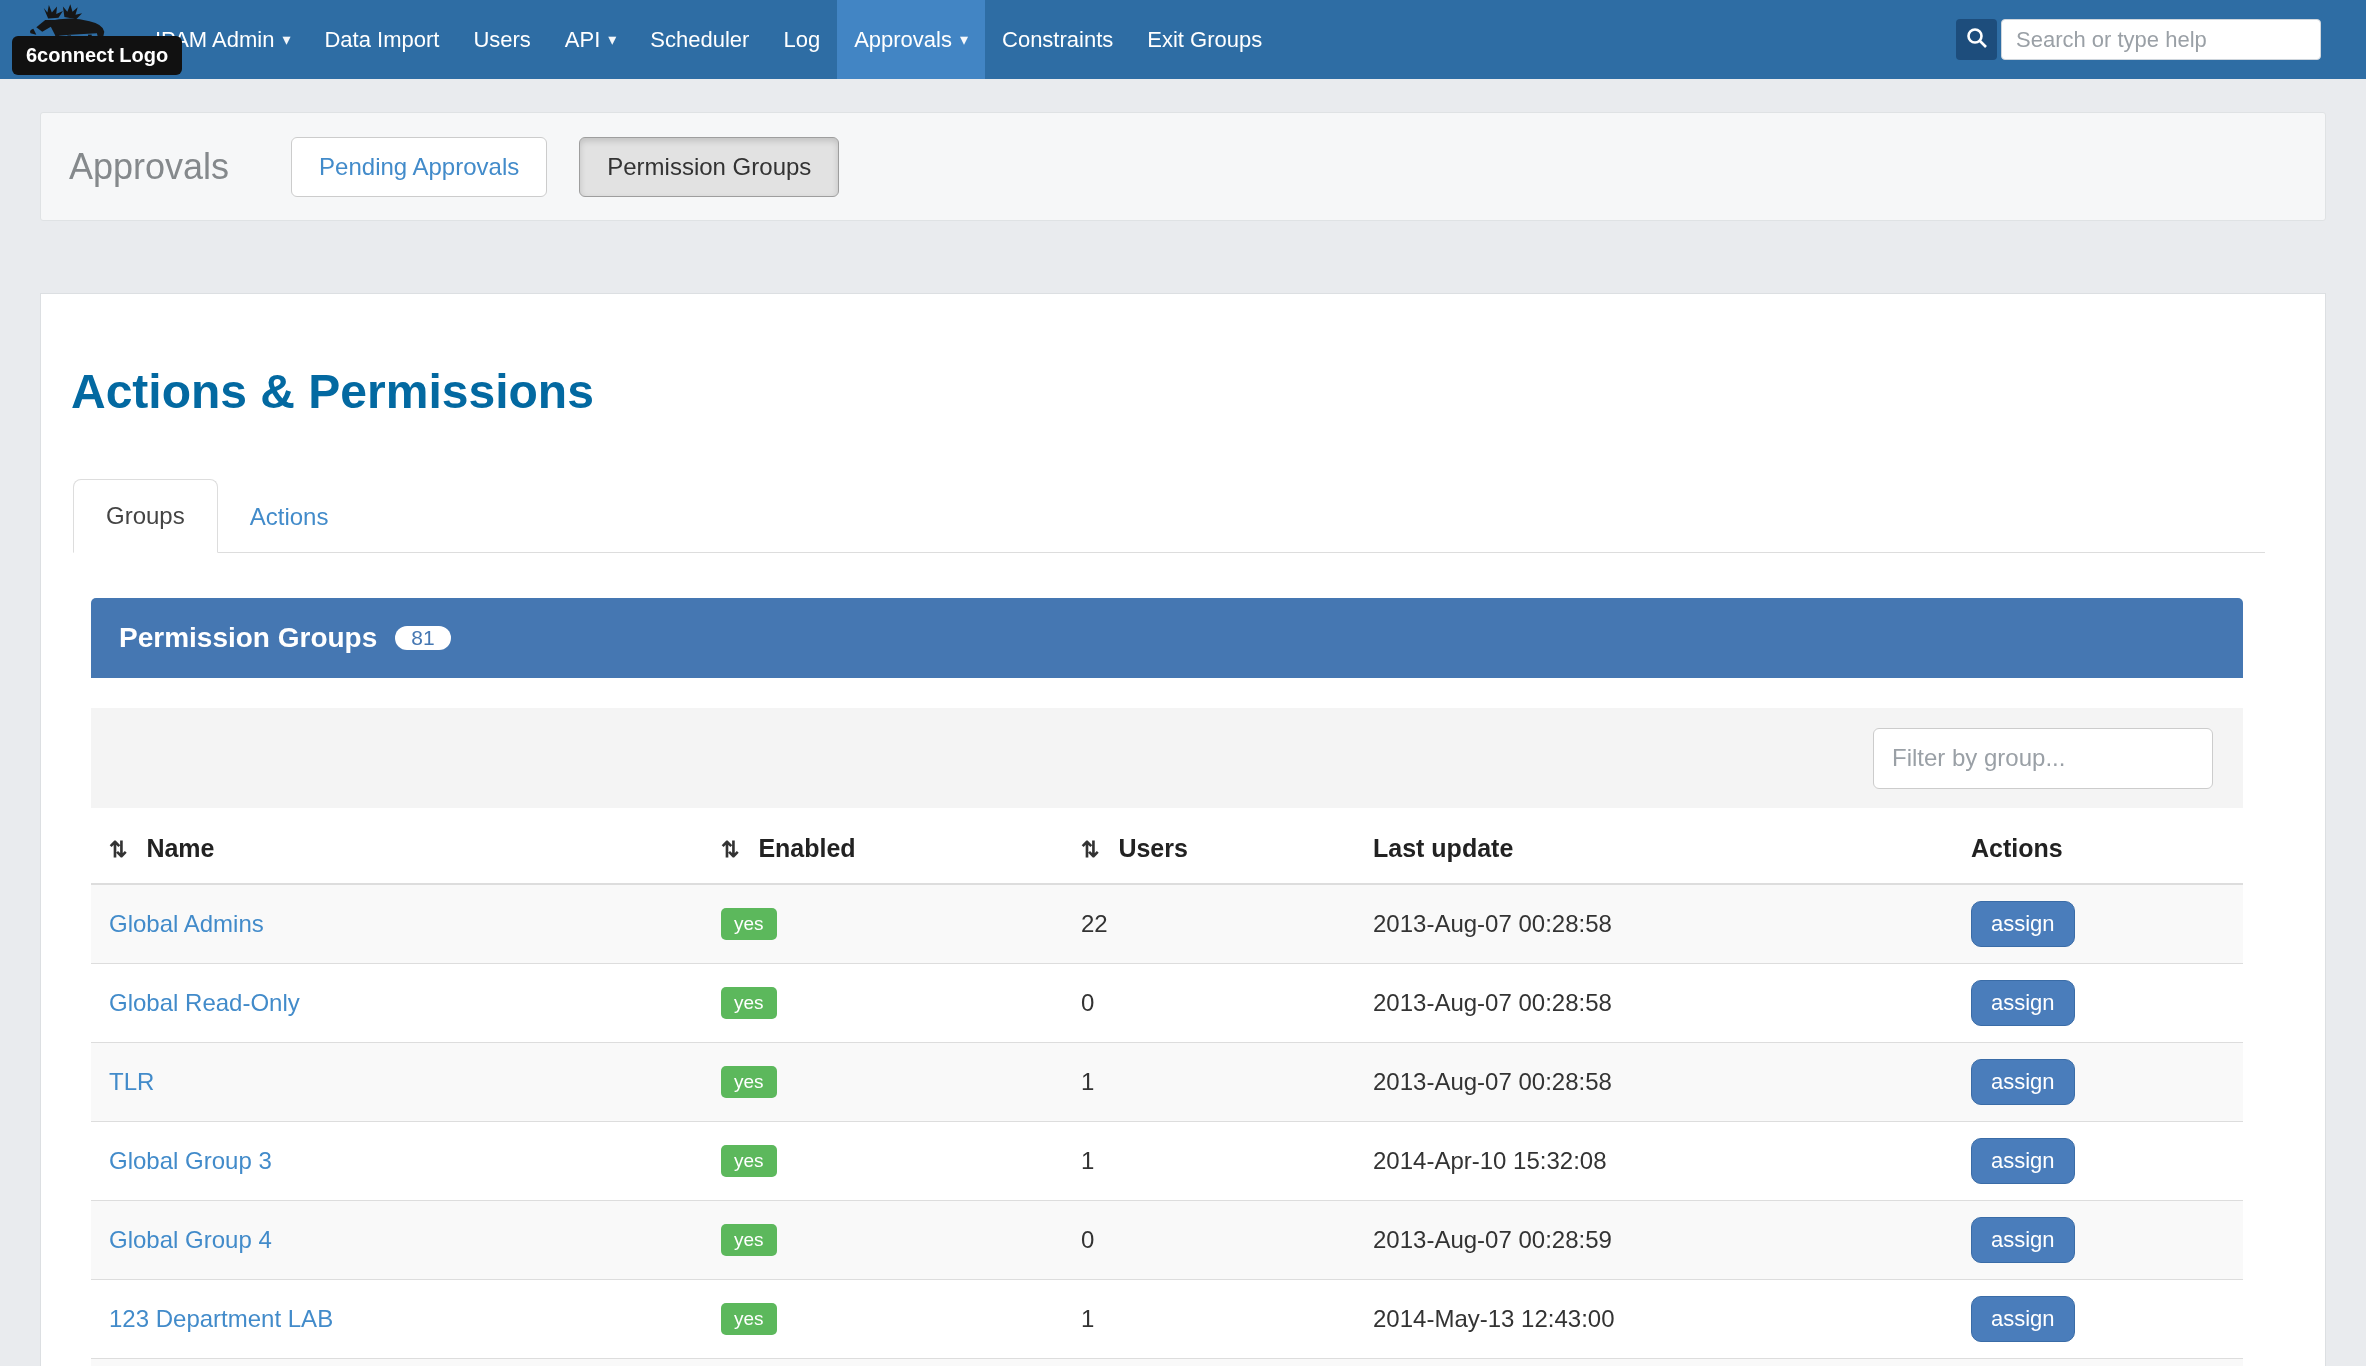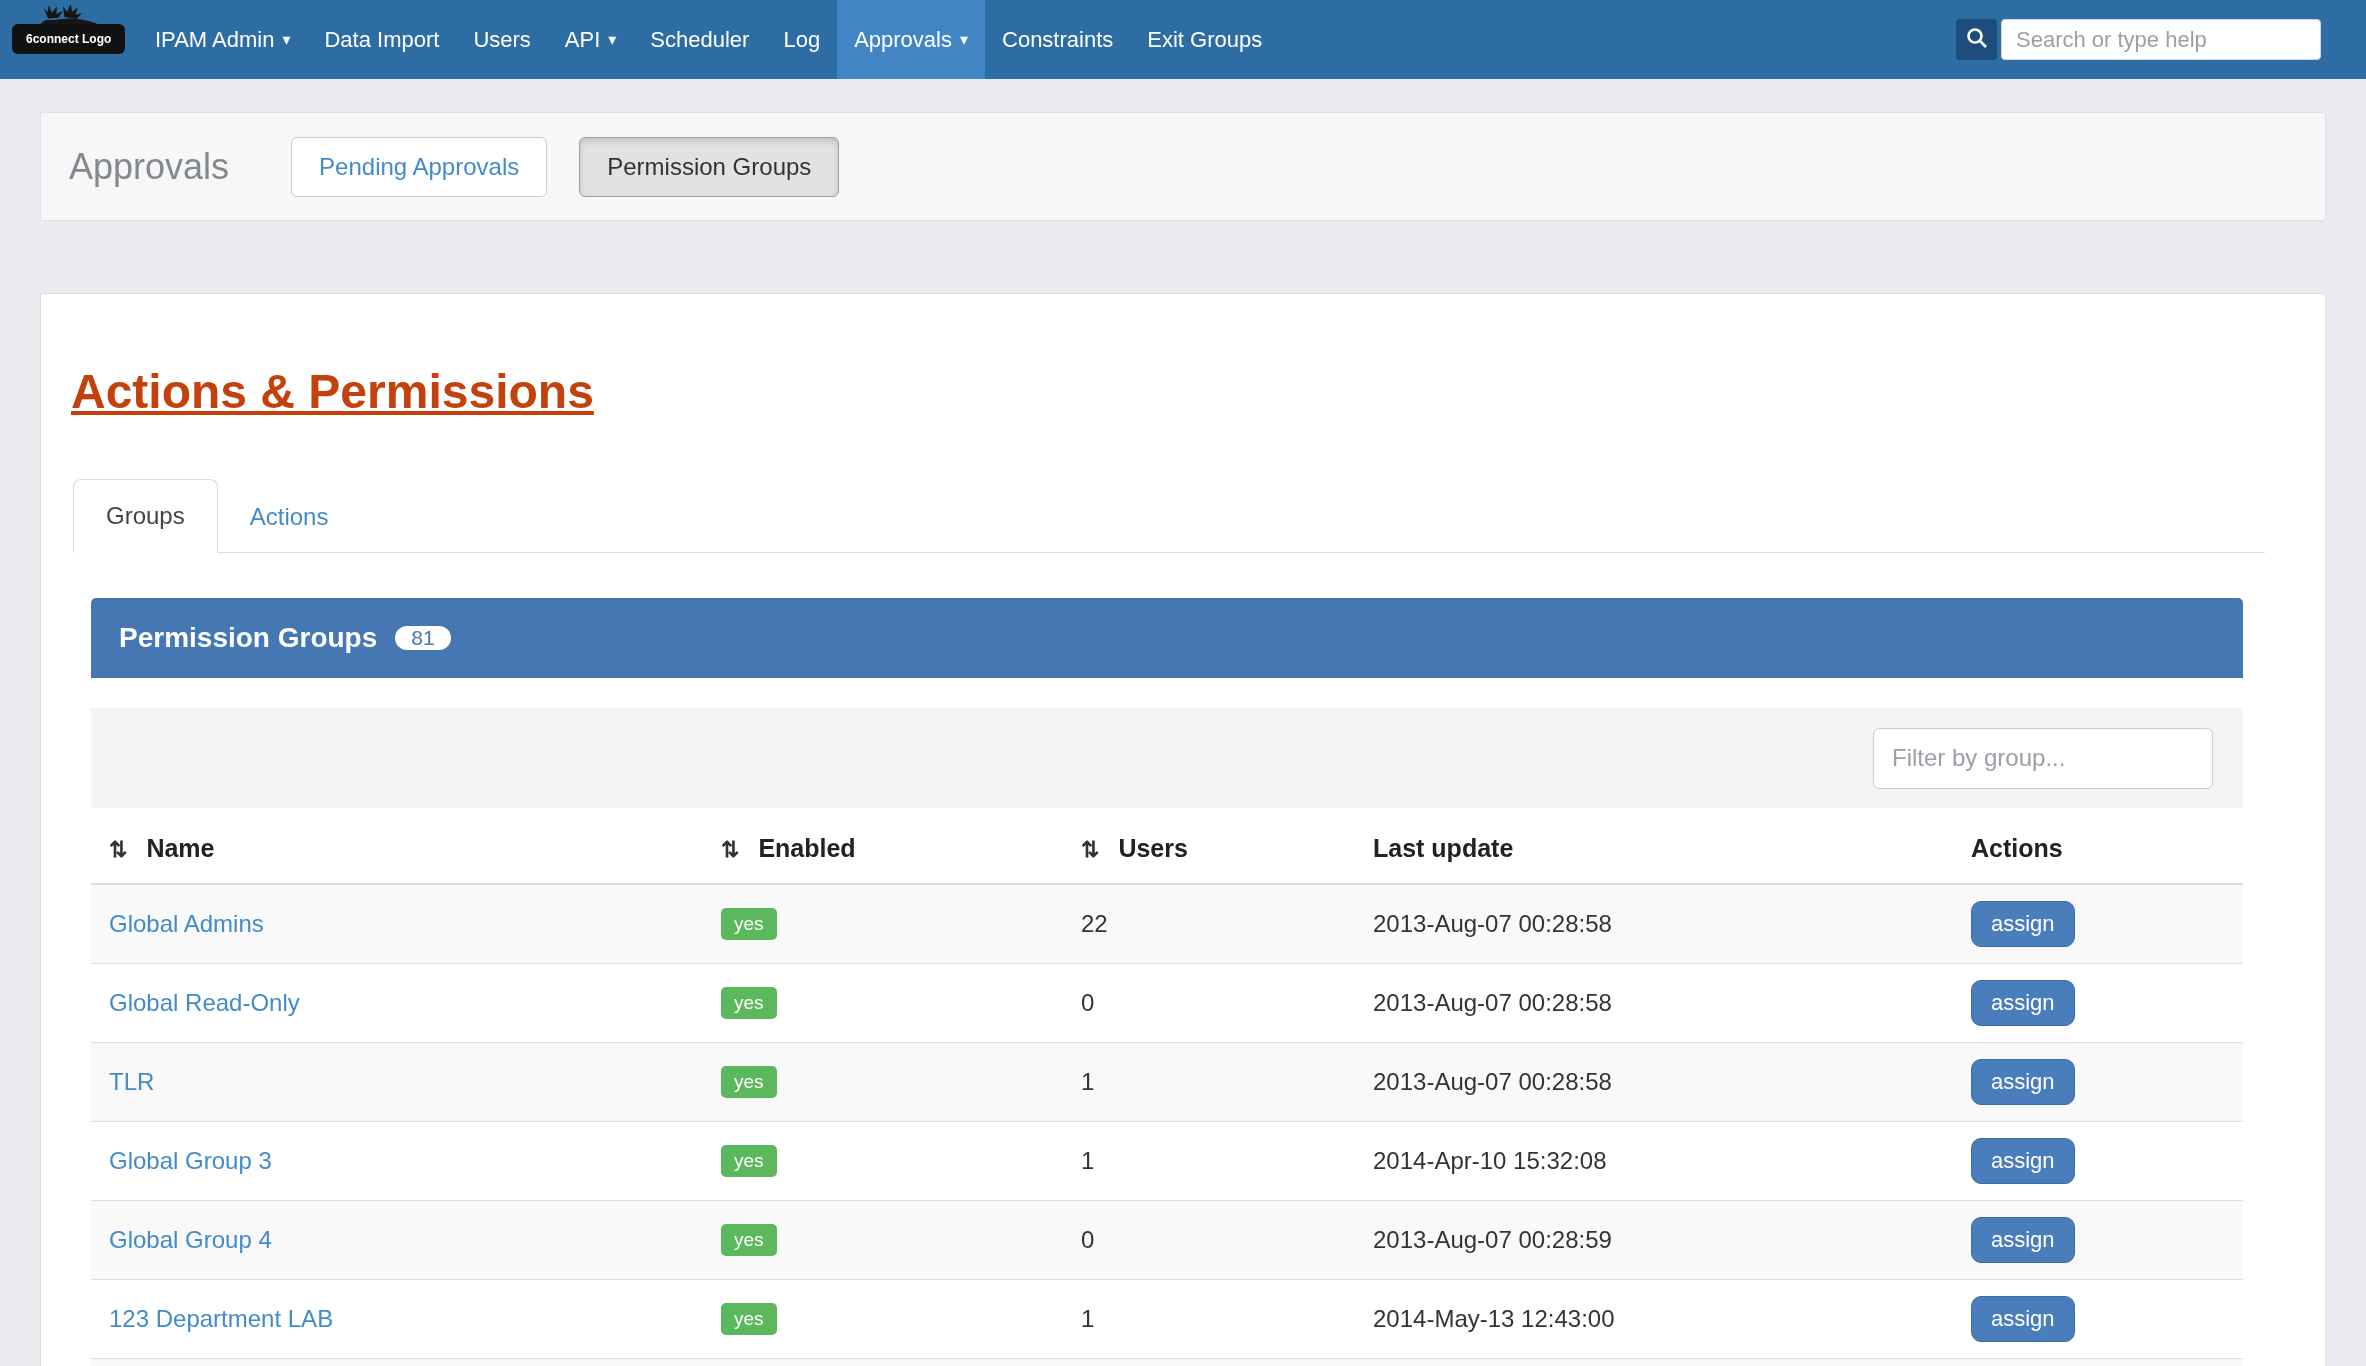--- a/index.html
+++ b/index.html
@@ -2,22 +2,22 @@
 <html><head>
 <meta charset="utf-8">
 <style>
   * { margin:0; padding:0; box-sizing:border-box; }
   html,body { width:2366px; height:1366px; overflow:hidden; background:#e9ebee;
     font-family:"Liberation Sans", sans-serif; color:#333; }
 
   
   .navbar { position:relative; height:79px; background:#2e6da4; z-index:5; }
   .logo { position:absolute; left:26px; top:2px; z-index:1; }
-  .tooltip { position:absolute; left:12px; top:24px; z-index:6;
-    background:#111; color:#fff; font-size:12px; font-weight:bold;
+  .tooltip { position:absolute; left:12px; top:36px; z-index:6;
+    background:#111; color:#fff; font-size:20px; font-weight:bold;
     padding:8px 14px; border-radius:6px; white-space:nowrap; }
   .nav-items { position:absolute; left:138px; top:0; height:79px; display:flex; }
   .nav-item { display:flex; align-items:center; gap:8px; padding:0 17px;
     color:#fff; font-size:22px; text-decoration:none; cursor:pointer; }
   .nav-item.active { background:#4285c4; }
   .caret { font-size:16px; opacity:.95; }
   .nav-search { position:absolute; right:45px; top:19px; display:flex; align-items:center; }
   .search-btn { width:41px; height:41px; background:#1d4d7c; border:none; border-radius:4px;
     display:flex; align-items:center; justify-content:center; cursor:pointer; margin-right:4px; }
   .search-input { width:320px; height:41px; border:1px solid #cfd6dd; border-radius:4px;
@@ -30,21 +30,21 @@
   .band-title { font-size:36px; color:#85898c; margin-right:62px; }
   .band-btn { font-size:24px; padding:15px 27px; border-radius:6px; cursor:pointer;
     font-family:"Liberation Sans",sans-serif; }
   .band-btn.plain { background:#fff; border:1px solid #ccc; color:#428bca; margin-right:32px; }
   .band-btn.pressed { background:#e2e2e2; border:1px solid #9e9e9e; color:#333;
     box-shadow:inset 0 3px 6px rgba(0,0,0,.15); }
 
   
   .card { margin:72px 40px 0 40px; background:#fff; border:1px solid #dcdfe2;
     padding:0 0 120px 0; min-height:1200px; }
-  .page-title { font-size:48px; font-weight:bold; color:#c2410c; margin:70px 0 0 30px;text-decoration:underline; }
+  .page-title { font-size:48px; font-weight:bold; color:#0369a1; margin:70px 0 0 30px; }
 
   .tabs { display:flex; margin:60px 60px 0 32px; border-bottom:1px solid #ddd; align-items:flex-end; }
   .tab { font-size:24px; padding:22px 32px; cursor:pointer; margin-bottom:-1px; }
   .tab.active { background:#fff; border:1px solid #ddd; border-bottom:1px solid #fff;
     border-radius:8px 8px 0 0; color:#444; }
   .tab.link { color:#428bca; border:none; }
 
   .panel { margin:45px 82px 0 50px; }
   .panel-head { height:80px; background:#4577b2; border-radius:5px 5px 0 0;
     display:flex; align-items:center; padding:0 28px; }

